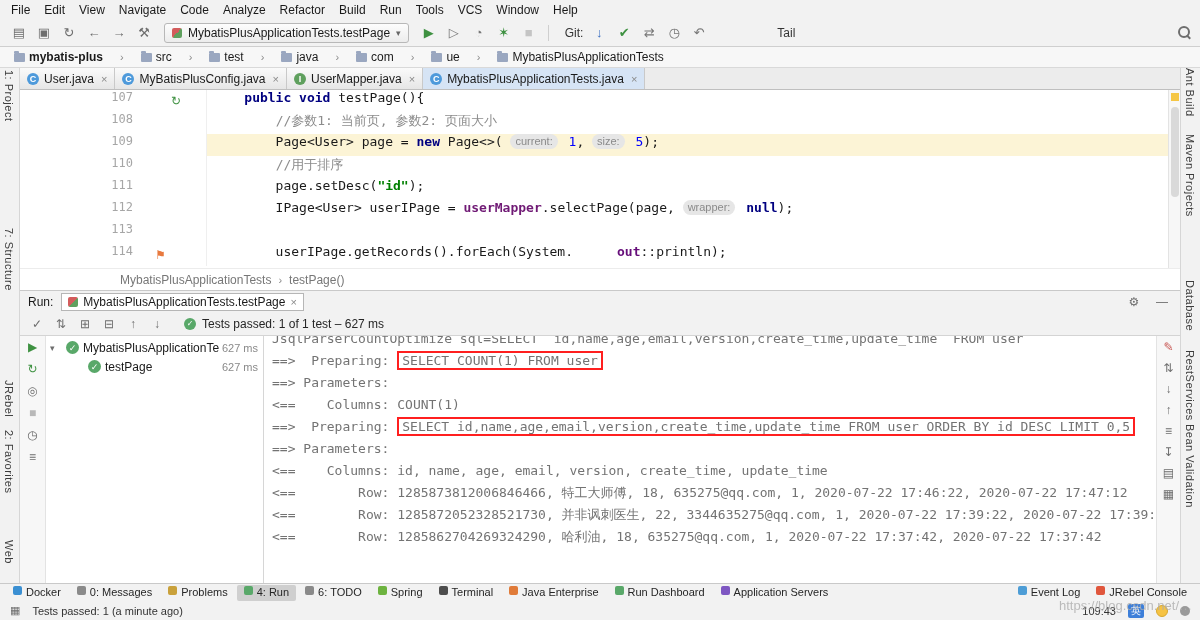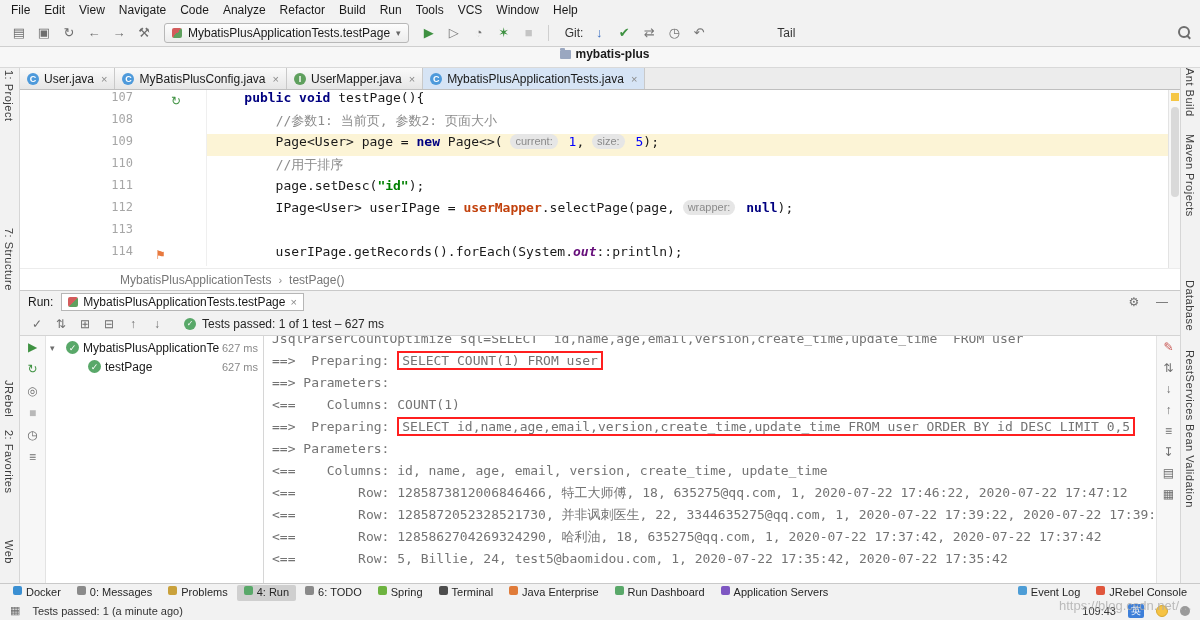--- a/index.html
+++ b/index.html
@@ -16,21 +16,21 @@
   .tb-sep{width:1px;height:16px;background:#CFCFCF;margin:0 5px;}
   .combo{height:20px;border:1px solid #B8B8B8;background:linear-gradient(#FDFDFD,#ECECEC);border-radius:3px;display:flex;align-items:center;padding:0 7px;gap:6px;font-size:12px;margin:0 6px;}
   .caret{color:#666;font-size:9px;}
   .cfg-icon{width:10px;height:10px;border-radius:2px;background:linear-gradient(135deg,#D35C5C 50%,#5FA05E 50%);display:inline-block;}
   .git-label{color:#333;margin:0 2px 0 8px;}
   .tail{color:#333;margin-left:56px;padding:1px 8px;}
   .mag{width:15px;height:15px;position:relative;display:inline-block;}
   .mag::before{content:'';position:absolute;width:8px;height:8px;border:2px solid #6E6E6E;border-radius:50%;left:1px;top:1px;}
   .mag::after{content:'';position:absolute;width:5px;height:2px;background:#6E6E6E;transform:rotate(45deg);left:9px;top:11px;}
   
-  .navbar{position:absolute;left:0;top:47px;width:1200px;height:21px;background:#F7F7F7;border-bottom:1px solid #D9D9D9;display:flex;align-items:center;padding-left:10px;gap:12px;font-size:12px;flex-direction:column;}
+  .navbar{position:absolute;left:0;top:47px;width:1200px;height:21px;background:#F7F7F7;border-bottom:1px solid #D9D9D9;display:flex;align-items:center;padding-left:10px;gap:12px;font-size:12px;}
   .crumb{display:inline-flex;align-items:center;gap:4px;padding:0 4px;}
   .crumb.bold .crumb-label{font-weight:bold;}
   .folder-ic{width:11px;height:9px;background:#9AA7C0;border-radius:1px;position:relative;display:inline-block;}
   .folder-ic::before{content:'';position:absolute;top:-2px;left:0;width:5px;height:2px;background:#9AA7C0;border-radius:1px 1px 0 0;}
   .crumb-sep{color:#8A8A8A;font-size:11px;padding:0 1px;}
   
   .left-stripe{position:absolute;left:0;top:68px;width:20px;height:515px;background:#F2F2F2;border-right:1px solid #D6D6D6;}
   .right-stripe{position:absolute;right:0;top:68px;width:20px;height:515px;background:#F2F2F2;border-left:1px solid #D6D6D6;}
   .stripe-btn{position:absolute;left:3px;writing-mode:vertical-rl;font-size:11px;color:#3C3C3C;letter-spacing:.5px;white-space:nowrap;}
   
@@ -45,22 +45,22 @@
   .code-row.hl{background:#FCF4D6;}
   .ln{width:125px;text-align:right;padding-right:12px;color:#A6A6A6;font-family:"DejaVu Sans Mono","Liberation Mono",monospace;font-size:12px;background:#FFF;flex:none;}
   .gut{width:62px;flex:none;background:#FFF;border-right:1px solid #EFEFEF;display:flex;align-items:center;}
   .g-run{color:#3E9141;font-size:12px;margin-left:26px;}
   .g-warn{color:#E8793E;font-size:12px;margin-left:10px;}
   .code{white-space:pre;font-family:"DejaVu Sans Mono","Liberation Mono",monospace;font-size:13px;padding-left:6px;}
   .t-kw{color:#000080;font-weight:bold;}
   .t-str{color:#008000;font-weight:bold;}
   .t-num{color:#0000FF;}
   .t-cmt{color:#8C8C8C;}
-  .t-field{color:#c2410c;font-weight:bold;}
-  .t-static{color:#660E7A;font-weight:bold;font-style:italic;}
+  .t-field{color:#701a75;font-weight:bold;}
+  .t-static{color:#660E7A;font-weight:bold;margin-left:44px;}
   .t-hint{background:#E6E6E6;color:#8A8A8A;border-radius:8px;padding:0 5px;font-family:"Liberation Sans",sans-serif;font-size:11px;display:inline-block;line-height:15px;vertical-align:1px;margin-right:3px;}
   .scrollbar{position:absolute;right:0;top:0;width:12px;height:178px;background:#F7F7F7;border-left:1px solid #E3E3E3;}
   .sb-marker{width:8px;height:8px;background:#F5C644;margin:3px auto 0;}
   .sb-thumb{width:8px;height:90px;background:#D9D9D9;border-radius:4px;margin:6px auto 0;}
   
   .ed-breadcrumb{position:absolute;left:20px;top:268px;width:1160px;height:22px;background:#FFF;border-top:1px solid #ECECEC;display:flex;align-items:center;padding-left:100px;gap:6px;color:#777;font-size:12px;}
   
   .run-header{position:absolute;left:20px;top:290px;width:1160px;height:22px;background:#F2F2F2;border-top:1px solid #C9C9C9;display:flex;align-items:center;padding:0 8px;gap:8px;}
   .run-tab{height:18px;background:#FFF;border:1px solid #B6B6B6;display:inline-flex;align-items:center;gap:5px;padding:0 6px;font-size:12px;}
   .run-tab .close{color:#8A8A8A;font-size:11px;}
@@ -341,21 +341,20 @@
           <div class="console-line">JsqlParserCountOptimize sql=SELECT  id,name,age,email,version,create_time,update_time  FROM user</div>
           <div class="console-line"><span>==&gt;  Preparing: </span><span class="red-box">SELECT COUNT(1) FROM user</span></div>
           <div class="console-line">==&gt; Parameters: </div>
           <div class="console-line">&lt;==    Columns: COUNT(1)</div>
           <div class="console-line"><span>==&gt;  Preparing: </span><span class="red-box">SELECT id,name,age,email,version,create_time,update_time FROM user ORDER BY id DESC LIMIT 0,5</span></div>
           <div class="console-line">==&gt; Parameters: </div>
           <div class="console-line">&lt;==    Columns: id, name, age, email, version, create_time, update_time</div>
           <div class="console-line">&lt;==        Row: 1285873812006846466, 特工大师傅, 18, 635275@qq.com, 1, 2020-07-22 17:46:22, 2020-07-22 17:47:12</div>
           <div class="console-line">&lt;==        Row: 1285872052328521730, 并非讽刺医生, 22, 3344635275@qq.com, 1, 2020-07-22 17:39:22, 2020-07-22 17:39:22</div>
           <div class="console-line">&lt;==        Row: 1285862704269324290, 哈利油, 18, 635275@qq.com, 1, 2020-07-22 17:37:42, 2020-07-22 17:37:42</div>
-          <div class="console-line">&lt;==        Row: 5, Billie, 24, test5@baomidou.com, 1, 2020-07-22 17:35:42, 2020-07-22 17:35:42</div>
         </div>
     </div>
     <div class="console-icons" id="console-icons">
         <span class="ci-icon" style="color: rgb(199, 84, 80);">✎</span>
         <span class="ci-icon" style="color: rgb(110, 110, 110);">⇅</span>
         <span class="ci-icon" style="color: rgb(110, 110, 110);">↓</span>
         <span class="ci-icon" style="color: rgb(110, 110, 110);">↑</span>
         <span class="ci-icon" style="color: rgb(110, 110, 110);">≡</span>
         <span class="ci-icon" style="color: rgb(110, 110, 110);">↧</span>
         <span class="ci-icon" style="color: rgb(110, 110, 110);">▤</span>

